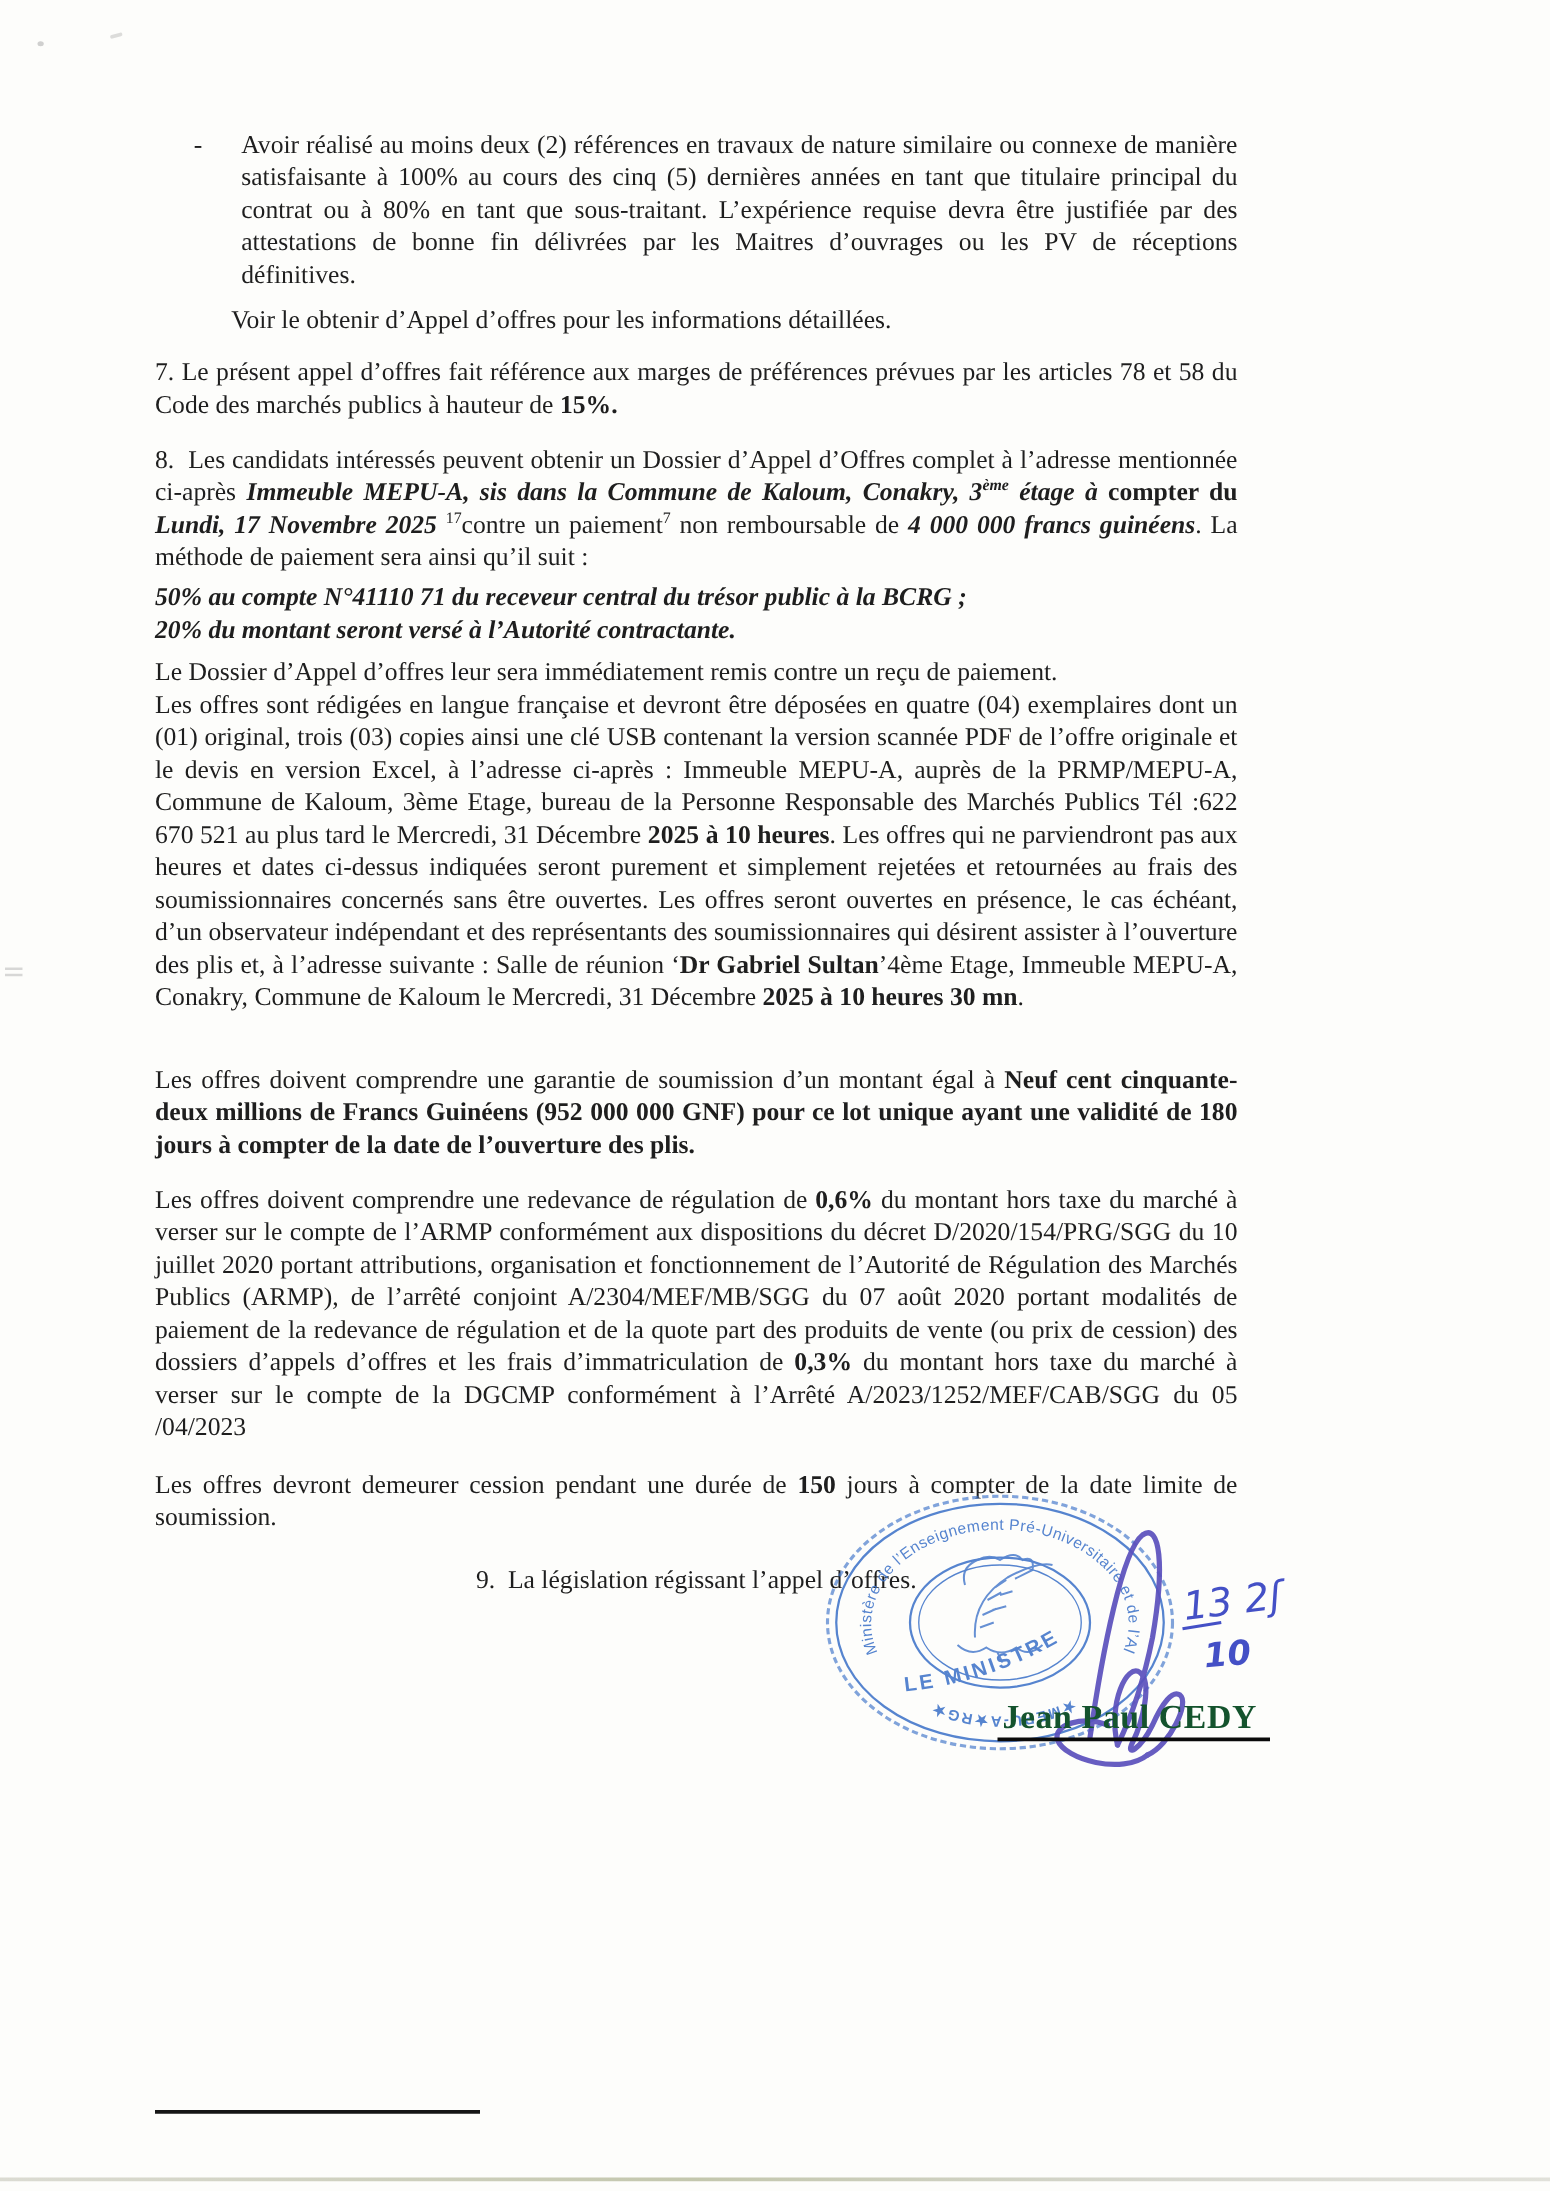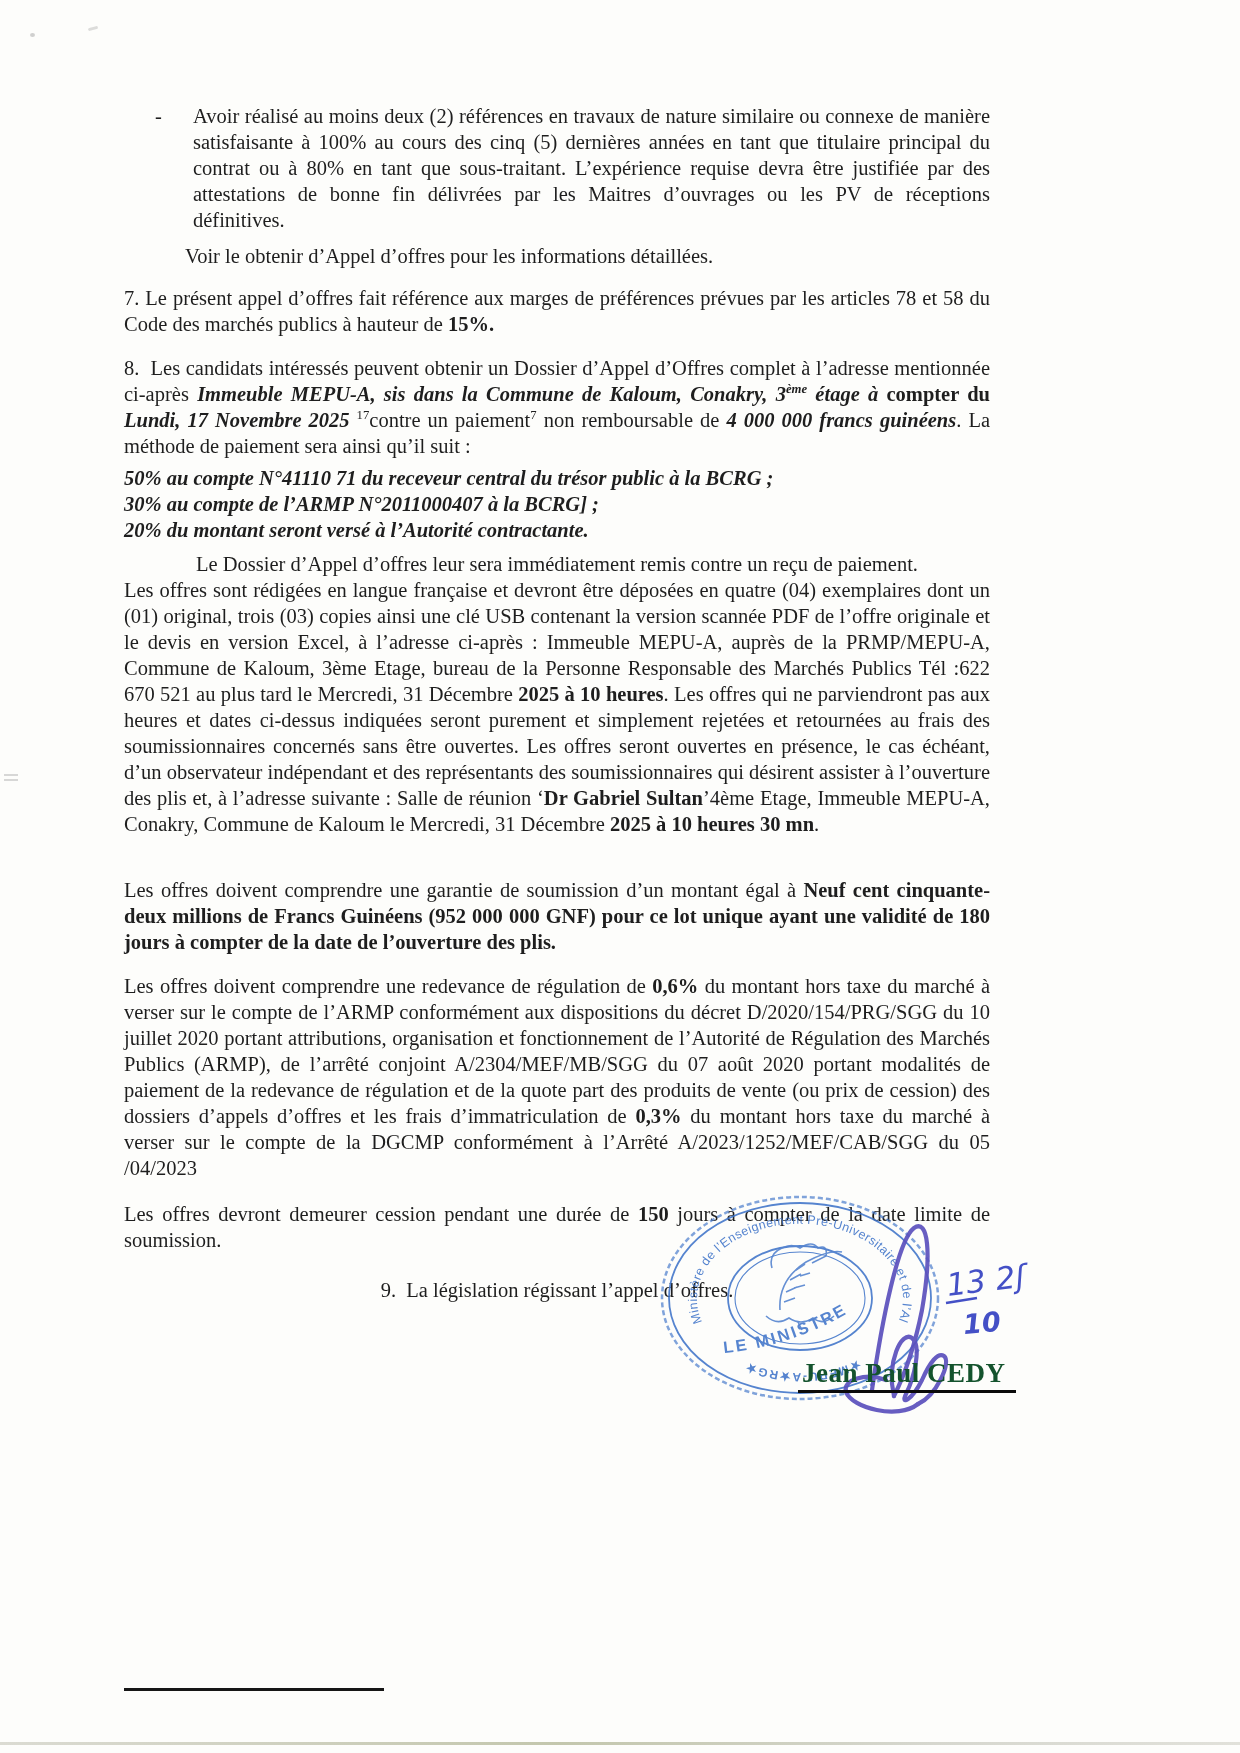--- a/index.html
+++ b/index.html
@@ -17,21 +17,21 @@
   .bi{font-weight:bold;font-style:italic;}
   .sup{vertical-align:super;font-size:0.62em;line-height:0;}
   .bullet-row{display:flex;}
   .bullet-marker{flex:none;width:38px;margin-left:31px;}
   .bullet-text{flex:1;text-align:justify;}
   .voir{margin-top:10px !important;margin-left:61px !important;text-align:left;}
   .p7{margin-top:16px !important;}
   .p8{margin-top:18px !important;}
   .pay{text-align:left;font-weight:bold;font-style:italic;}
   .pay-first{margin-top:6px !important;}
-  .dossier{margin-top:8px !important;text-align:center;}
+  .dossier{margin-top:8px !important;text-align:left;}
   .garantie{margin-top:40px !important;}
   .redevance{margin-top:18px !important;}
   .validite{margin-top:20px !important;}
   .item9{margin-top:24px !important;text-align:center;}
   .sig-overlay{position:absolute;left:600px;top:1150px;}
   .signatory{
     position:absolute;left:798px;top:1358px;
     font-weight:bold;font-size:27px;letter-spacing:0.5px;color:#14532d;
     border-bottom:3.5px solid #0a0a0a;padding:0 10px 1px 4px;
   }
@@ -61,21 +61,20 @@
       <div class="bullet-text"><span>Avoir réalisé au moins deux (2) références en travaux de nature similaire ou connexe de manière satisfaisante à 100% au cours des cinq (5) dernières années en tant que titulaire principal du contrat ou à 80% en tant que sous-traitant. L’expérience requise devra être justifiée par des attestations de bonne fin délivrées par les Maitres d’ouvrages ou les PV de réceptions définitives.</span></div>
     </div>
 
     <p class="voir"><span>Voir le obtenir d’Appel d’offres pour les informations détaillées.</span></p>
 
     <p class="p7"><span>7. Le présent appel d’offres fait référence aux marges de préférences prévues par les articles 78 et 58 du Code des marchés publics à hauteur de </span><span class="b">15%.</span></p>
 
     <p class="p8"><span>8.&nbsp; Les candidats intéressés peuvent obtenir un Dossier d’Appel d’Offres complet à l’adresse mentionnée ci-après </span><span class="bi">Immeuble MEPU-A, sis dans la Commune de Kaloum, Conakry, 3</span><span class="bi sup">ème</span><span class="bi"> étage à </span><span class="b">compter du </span><span class="bi">Lundi, 17 Novembre 2025 </span><span class="sup">17</span><span>contre un paiement</span><span class="sup">7</span><span> non remboursable de </span><span class="bi">4 000 000 francs guinéens</span><span>. La méthode de paiement sera ainsi qu’il suit :</span></p>
 
     <p class="pay pay-first"><span>50% au compte N°41110 71 du receveur central du trésor public à la BCRG ;</span></p>
-    <p class="pay"><span>30% au compte de l’ARMP N°2011000407 à la BCRG] ;</span></p>
     <p class="pay"><span>20% du montant seront versé à l’Autorité contractante.</span></p>
 
     <p class="dossier"><span>Le Dossier d’Appel d’offres leur sera immédiatement remis contre un reçu de paiement.</span></p>
 
     <p><span>Les offres sont rédigées en langue française et devront être déposées en quatre (04) exemplaires dont un (01) original, trois (03) copies ainsi une clé USB contenant la version scannée PDF de l’offre originale et le devis en version Excel, à l’adresse ci-après : Immeuble MEPU-A, auprès de la PRMP/MEPU-A, Commune de Kaloum, 3ème Etage, bureau de la Personne Responsable des Marchés Publics Tél :622 670 521 au plus tard le Mercredi, 31 Décembre </span><span class="b">2025 à 10 heures</span><span>. Les offres qui ne parviendront pas aux heures et dates ci-dessus indiquées seront purement et simplement rejetées et retournées au frais des soumissionnaires concernés sans être ouvertes. Les offres seront ouvertes en présence, le cas échéant, d’un observateur indépendant et des représentants des soumissionnaires qui désirent assister à l’ouverture des plis et, à l’adresse suivante : Salle de réunion ‘</span><span class="b">Dr Gabriel Sultan</span><span>’4ème Etage, Immeuble MEPU-A, Conakry, Commune de Kaloum le Mercredi, 31 Décembre </span><span class="b">2025 à 10 heures 30 mn</span><span>.</span></p>
 
     <p class="garantie"><span>Les offres doivent comprendre une garantie de soumission d’un montant égal à </span><span class="b">Neuf cent cinquante-deux millions de Francs Guinéens (952 000 000 GNF) pour ce lot unique ayant une validité de 180 jours à compter de la date de l’ouverture des plis.</span></p>
 
     <p class="redevance"><span>Les offres doivent comprendre une redevance de régulation de </span><span class="b">0,6%</span><span> du montant hors taxe du marché à verser sur le compte de l’ARMP conformément aux dispositions du décret D/2020/154/PRG/SGG du 10 juillet 2020 portant attributions, organisation et fonctionnement de l’Autorité de Régulation des Marchés Publics (ARMP), de l’arrêté conjoint A/2304/MEF/MB/SGG du 07 août 2020 portant modalités de paiement de la redevance de régulation et de la quote part des produits de vente (ou  prix de cession) des dossiers d’appels d’offres et les frais d’immatriculation de </span><span class="b">0,3%</span><span> du montant hors taxe du marché à verser sur le compte de la DGCMP conformément à l’Arrêté A/2023/1252/MEF/CAB/SGG du 05 /04/2023</span></p>
 

